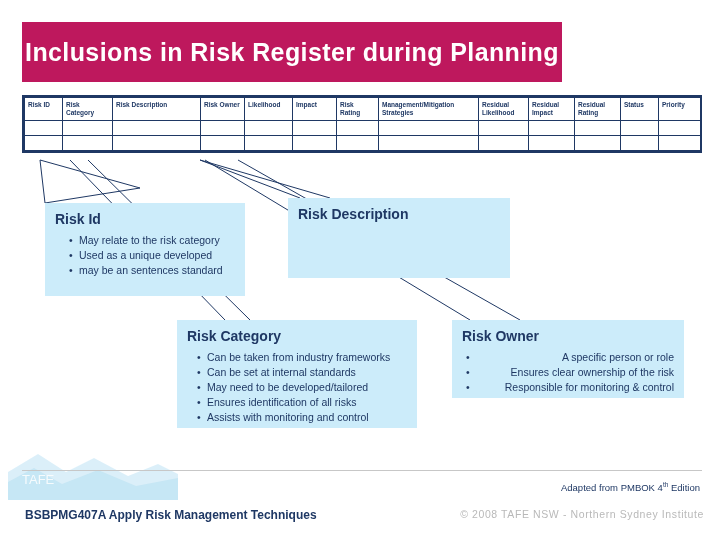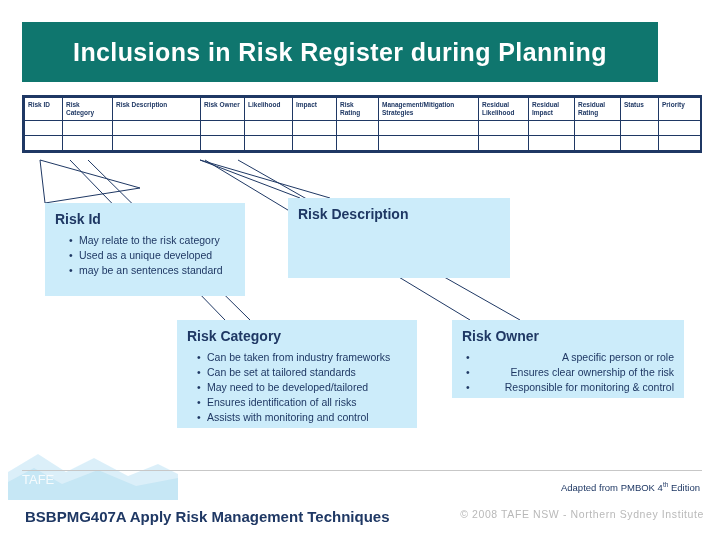--- a/index.html
+++ b/index.html
@@ -13,23 +13,23 @@
     font-family: "Liberation Sans", sans-serif;
     overflow: hidden;
     position: relative;
   }
 
   
   .title-banner {
     position: absolute;
     left: 22px;
     top: 22px;
-    width: 636px;
+    width: 540px;
     height: 60px;
-    background: #0f766e;
+    background: #be185d;
     display: flex;
     align-items: center;
     justify-content: center;
   }
   .title-banner .title-text {
     color: #ffffff;
     font-size: 25px;
     font-weight: bold;
     letter-spacing: 0.4px;
     white-space: nowrap;
@@ -139,21 +139,21 @@
     right: 20px;
     top: 481px;
     font-size: 9.5px;
     color: #1f3864;
   }
   .footer-adapted sup { font-size: 6.5px; }
   .footer-course {
     position: absolute;
     left: 25px;
     top: 508px;
-    font-size: 15px;
+    font-size: 12px;
     font-weight: bold;
     color: #1f3864;
   }
   .footer-copyright {
     position: absolute;
     right: 16px;
     top: 508px;
     font-size: 10.5px;
     color: #b9b9b9;
     letter-spacing: 0.6px;
@@ -268,21 +268,21 @@
 </div>
 
 <div class="callout" id="callout-risk-desc">
   <h3>Risk Description</h3>
 </div>
 
 <div class="callout" id="callout-risk-cat">
   <h3>Risk Category</h3>
   <ul>
     <li>Can be taken from industry frameworks</li>
-    <li>Can be set at tailored standards</li>
+    <li>Can be set at internal standards</li>
     <li>May need to be developed/tailored</li>
     <li>Ensures identification of all risks</li>
     <li>Assists with monitoring and control</li>
   </ul>
 </div>
 
 <div class="callout" id="callout-risk-own">
   <h3>Risk Owner</h3>
   <ul>
     <li>A specific person or role</li>

